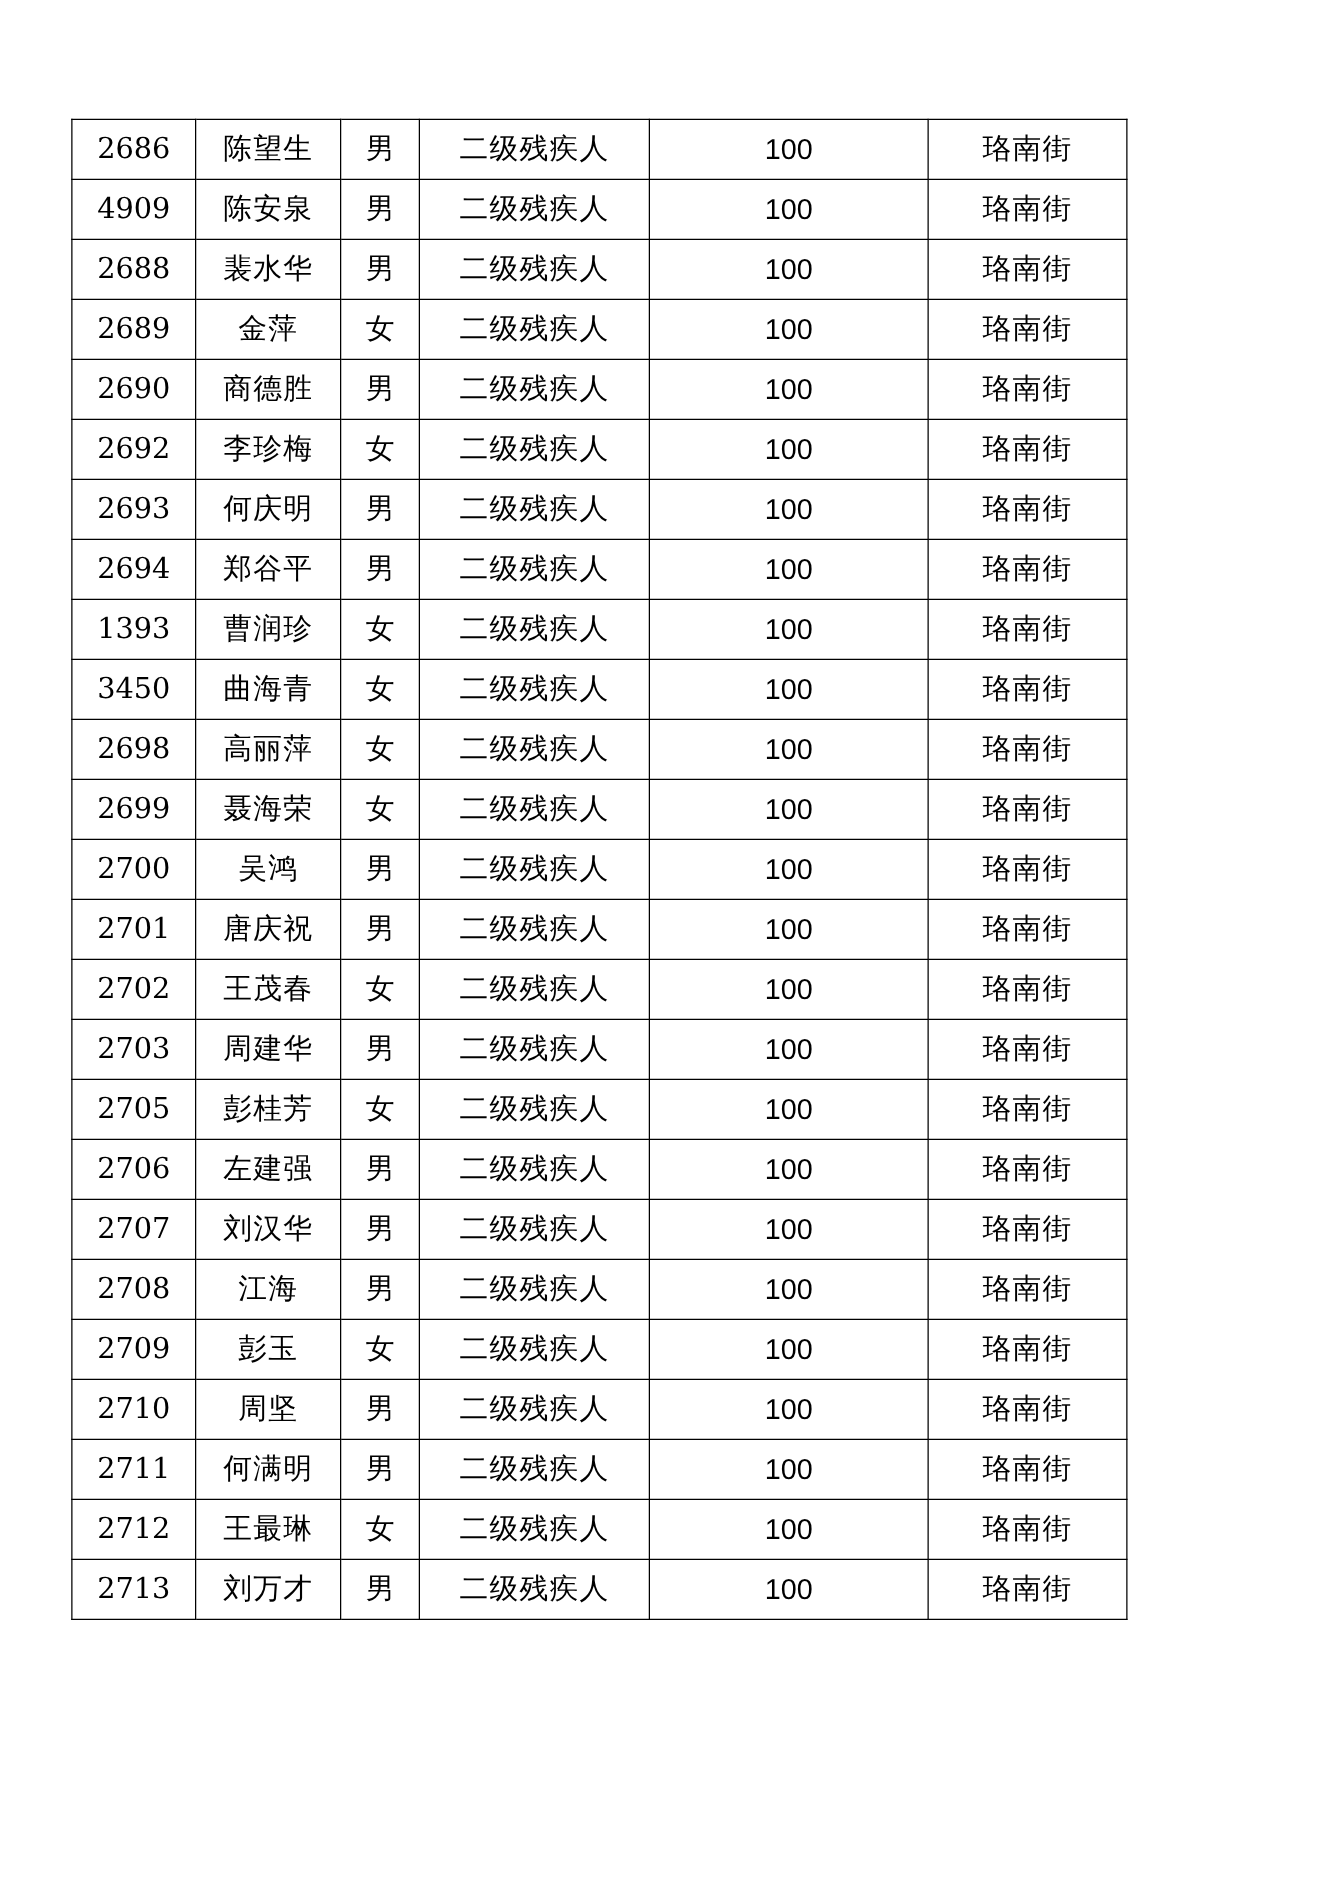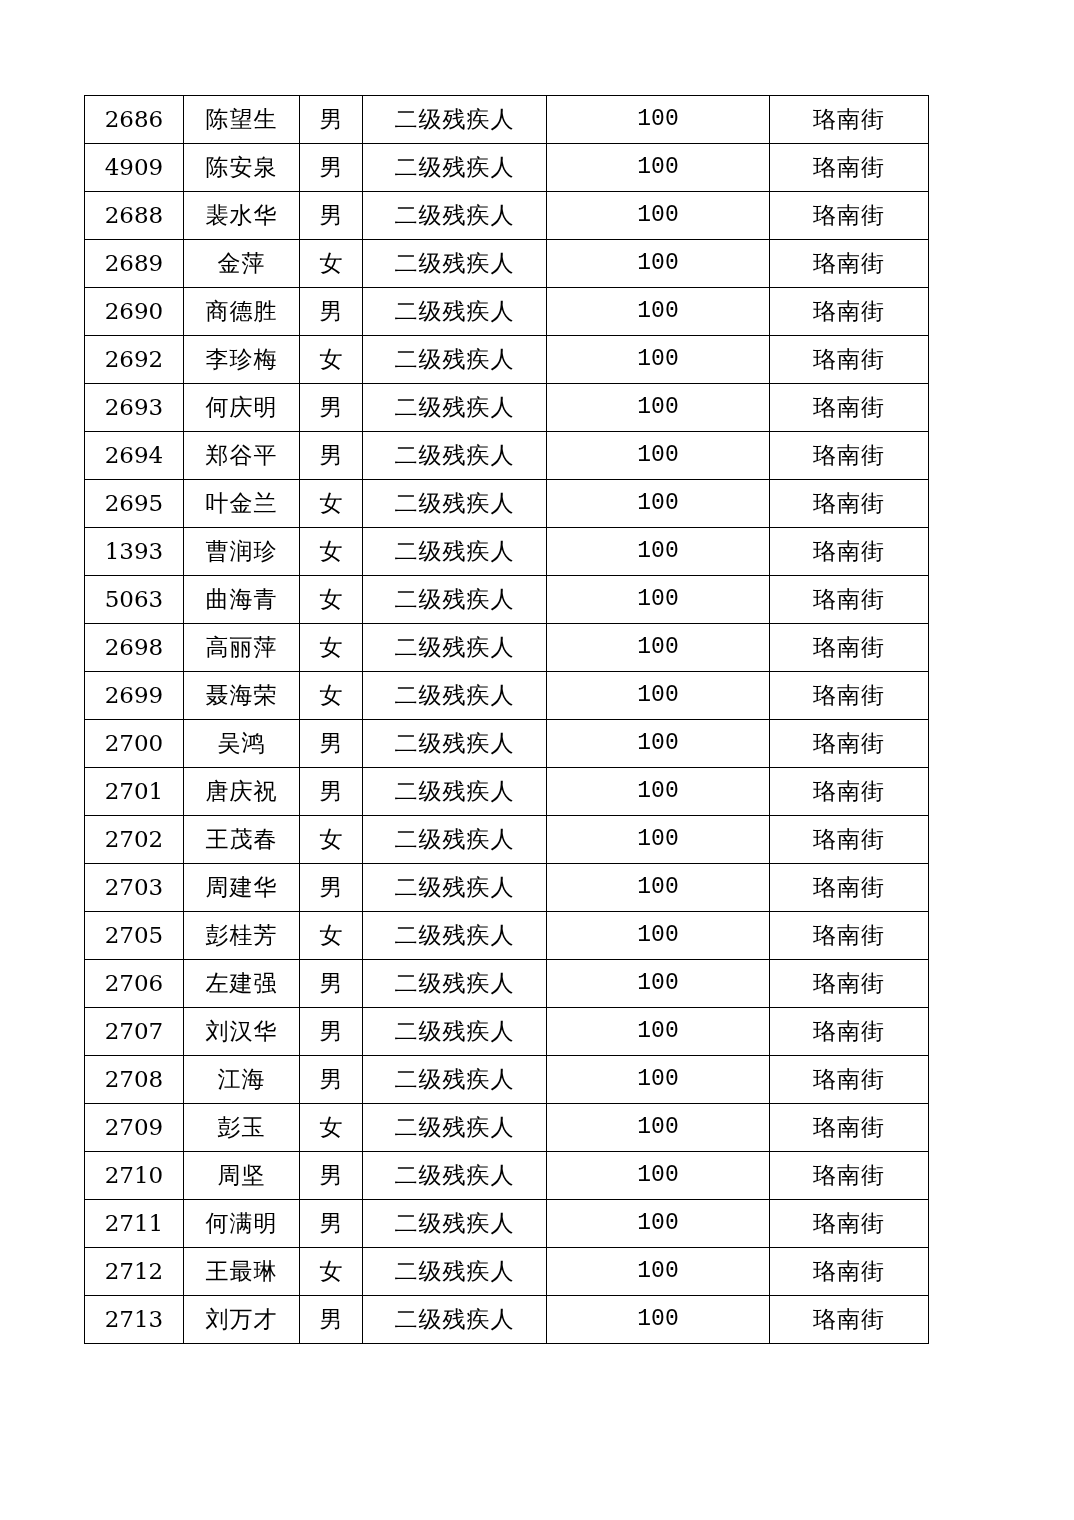--- a/index.html
+++ b/index.html
@@ -11,42 +11,42 @@
     width: 1074px;
     height: 1520px;
     font-family: "DejaVu Serif", "Liberation Serif", serif;
     color: #000000;
   }
   .page {
     position: relative;
     width: 1074px;
     height: 1520px;
     box-sizing: border-box;
-    padding: 95px 118px 0 84px;
+    padding: 95px 118px 0 57px;
   }
   table.roster {
     border-collapse: collapse;
     width: 838px;
     table-layout: fixed;
   }
   table.roster td {
     border: 1px solid #000000;
     height: 47px;
     padding: 0;
     text-align: center;
     vertical-align: middle;
     font-size: 23px;
     line-height: 1;
     white-space: nowrap;
   }
   td.c-id      { width: 98px; font-family: "DejaVu Serif", "Liberation Serif", serif; }
   td.c-name    { width: 115px; letter-spacing: 1px; }
   td.c-gender  { width: 62px; }
   td.c-category{ width: 183px; letter-spacing: 1px; }
-  td.c-amount  { width: 222px; font-family: Liberation Mono, monospace; }
+  td.c-amount  { width: 222px; font-family: Liberation Sans, sans-serif; }
   td.c-street  { width: 158px; letter-spacing: 1px; }
 </style>
 </head>
 <body>
 
 <div class="page">
   <table class="roster">
     <tbody>
         <tr>
           <td class="c-id">2686</td>
@@ -106,37 +106,29 @@
         </tr>
         <tr>
           <td class="c-id">2694</td>
           <td class="c-name">郑谷平</td>
           <td class="c-gender">男</td>
           <td class="c-category">二级残疾人</td>
           <td class="c-amount">100</td>
           <td class="c-street">珞南街</td>
         </tr>
         <tr>
-          <td class="c-id">2695</td>
-          <td class="c-name">叶金兰</td>
-          <td class="c-gender">女</td>
-          <td class="c-category">二级残疾人</td>
-          <td class="c-amount">100</td>
-          <td class="c-street">珞南街</td>
-        </tr>
-        <tr>
           <td class="c-id">1393</td>
           <td class="c-name">曹润珍</td>
           <td class="c-gender">女</td>
           <td class="c-category">二级残疾人</td>
           <td class="c-amount">100</td>
           <td class="c-street">珞南街</td>
         </tr>
         <tr>
-          <td class="c-id">5063</td>
+          <td class="c-id">3450</td>
           <td class="c-name">曲海青</td>
           <td class="c-gender">女</td>
           <td class="c-category">二级残疾人</td>
           <td class="c-amount">100</td>
           <td class="c-street">珞南街</td>
         </tr>
         <tr>
           <td class="c-id">2698</td>
           <td class="c-name">高丽萍</td>
           <td class="c-gender">女</td>

